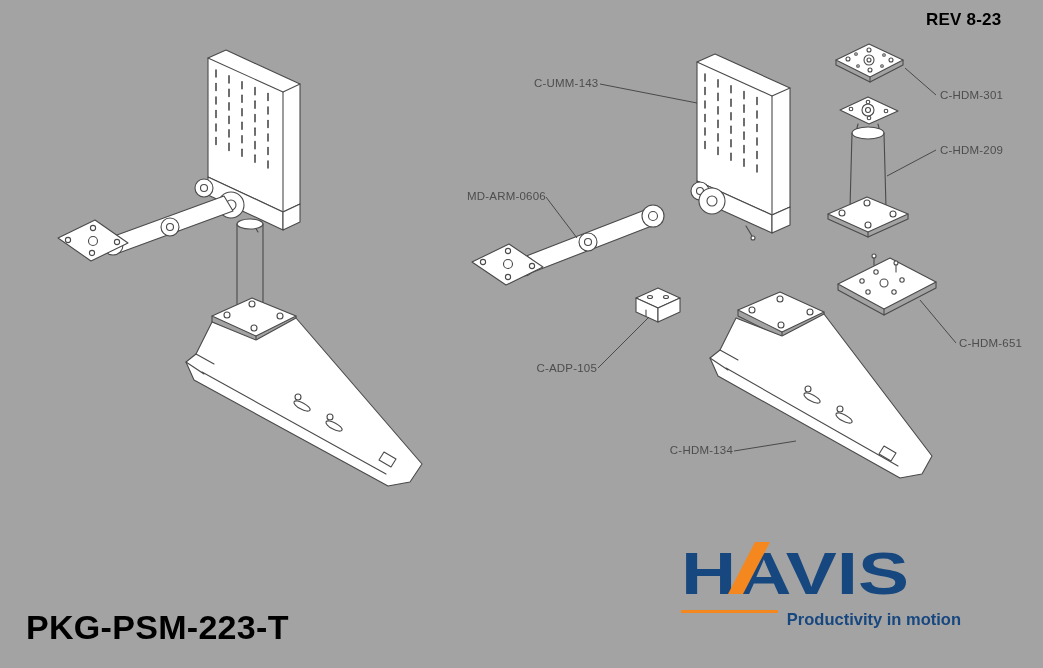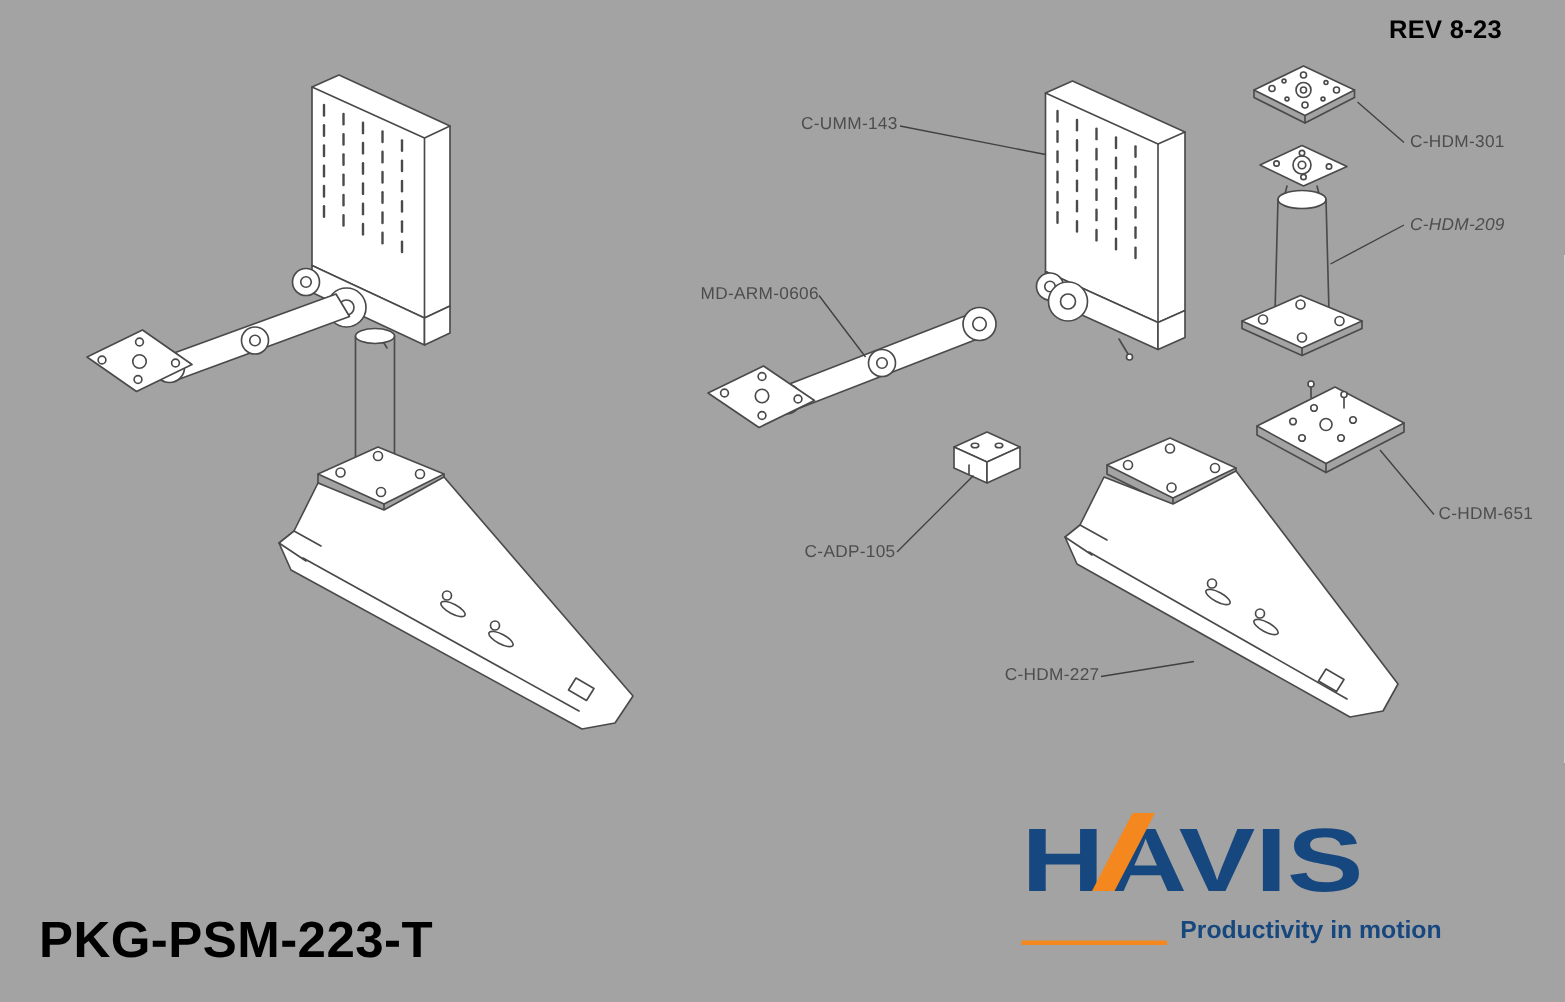--- a/index.html
+++ b/index.html
@@ -14,21 +14,21 @@
   }
   .part-label{
     position:absolute;font-size:11.5px;color:#4d4d4d;white-space:nowrap;letter-spacing:0.2px;
   }
   .pl-right{text-align:right;}
   .pkg-title{
     position:absolute;left:26px;top:608px;font-size:34px;font-weight:bold;color:#000;
     letter-spacing:0.3px;white-space:nowrap;
   }
   .logo{position:absolute;left:681px;top:540px;width:280px;}
-  .tagline-row{display:flex;align-items:flex-end;margin-top:4px;}
+  .tagline-row{display:flex;align-items:flex-start;margin-top:4px;}
   .tagline-line{flex:1;height:3px;background:#f5871f;margin-right:9px;}
   .tagline-text{color:#17477f;font-size:16.5px;font-weight:bold;white-space:nowrap;}
 </style>
 </head>
 <body>
 
 <div class="page">
 
   <svg class="art" width="1043" height="668" viewBox="0 0 1043 668">
 
@@ -270,25 +270,25 @@
       <line x1="956" y1="343" x2="920" y2="300"></line>
       <line x1="598" y1="368" x2="649" y2="317"></line>
       <line x1="734" y1="451" x2="796" y2="441"></line>
     </g>
   </svg>
 
   <div class="rev-label">REV 8-23</div>
 
   <div class="part-label pl-right" style="left:534px;top:77px;width:64px;">C-UMM-143</div>
   <div class="part-label" style="left:940px;top:89px;">C-HDM-301</div>
-  <div class="part-label" style="left:940px;top:144px;font-style:italic;">C-HDM-209</div>
+  <div class="part-label" style="left:940px;top:144px;">C-HDM-209</div>
   <div class="part-label pl-right" style="left:467px;top:190px;width:77px;text-align:right;">MD-ARM-0606</div>
   <div class="part-label" style="left:959px;top:337px;">C-HDM-651</div>
   <div class="part-label pl-right" style="left:533px;top:362px;width:64px;">C-ADP-105</div>
-  <div class="part-label pl-right" style="left:669px;top:444px;width:64px;">C-HDM-227</div>
+  <div class="part-label pl-right" style="left:669px;top:444px;width:64px;">C-HDM-134</div>
 
   <div class="pkg-title">PKG-PSM-223-T</div>
 
   <div class="logo">
     <svg width="232" height="62" viewBox="0 0 232 62">
       <text x="0" y="54" font-family="Liberation Sans, sans-serif" font-size="60" font-weight="bold" fill="#17477f" textLength="228" lengthAdjust="spacingAndGlyphs">HAVIS</text>
       <polygon points="74,2 89,2 62,54 47,54" fill="#f5871f" stroke="none"></polygon>
     </svg>
     <div class="tagline-row">
       <div class="tagline-line"></div>

